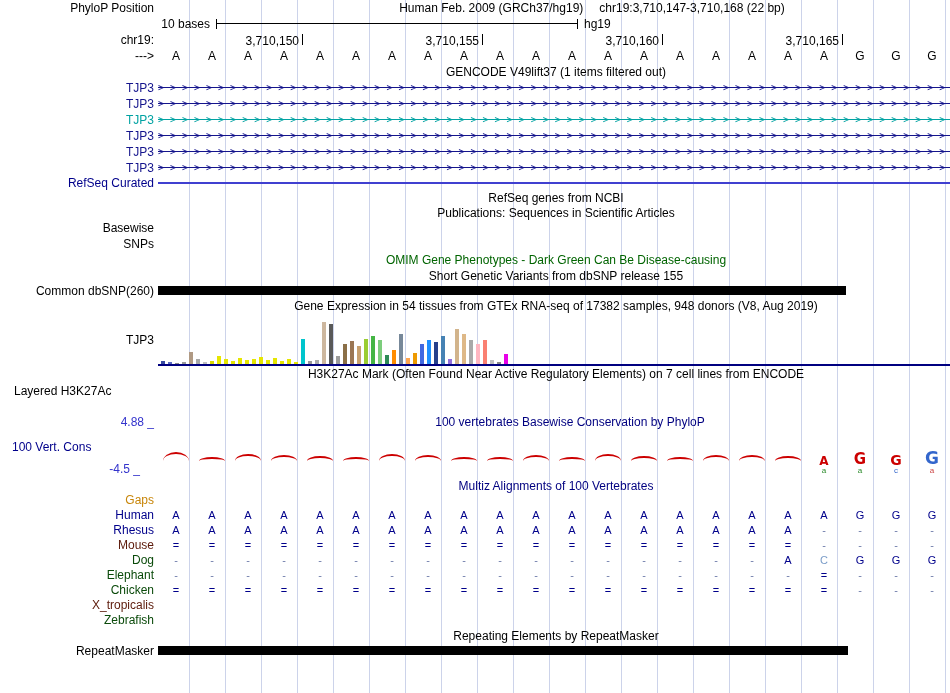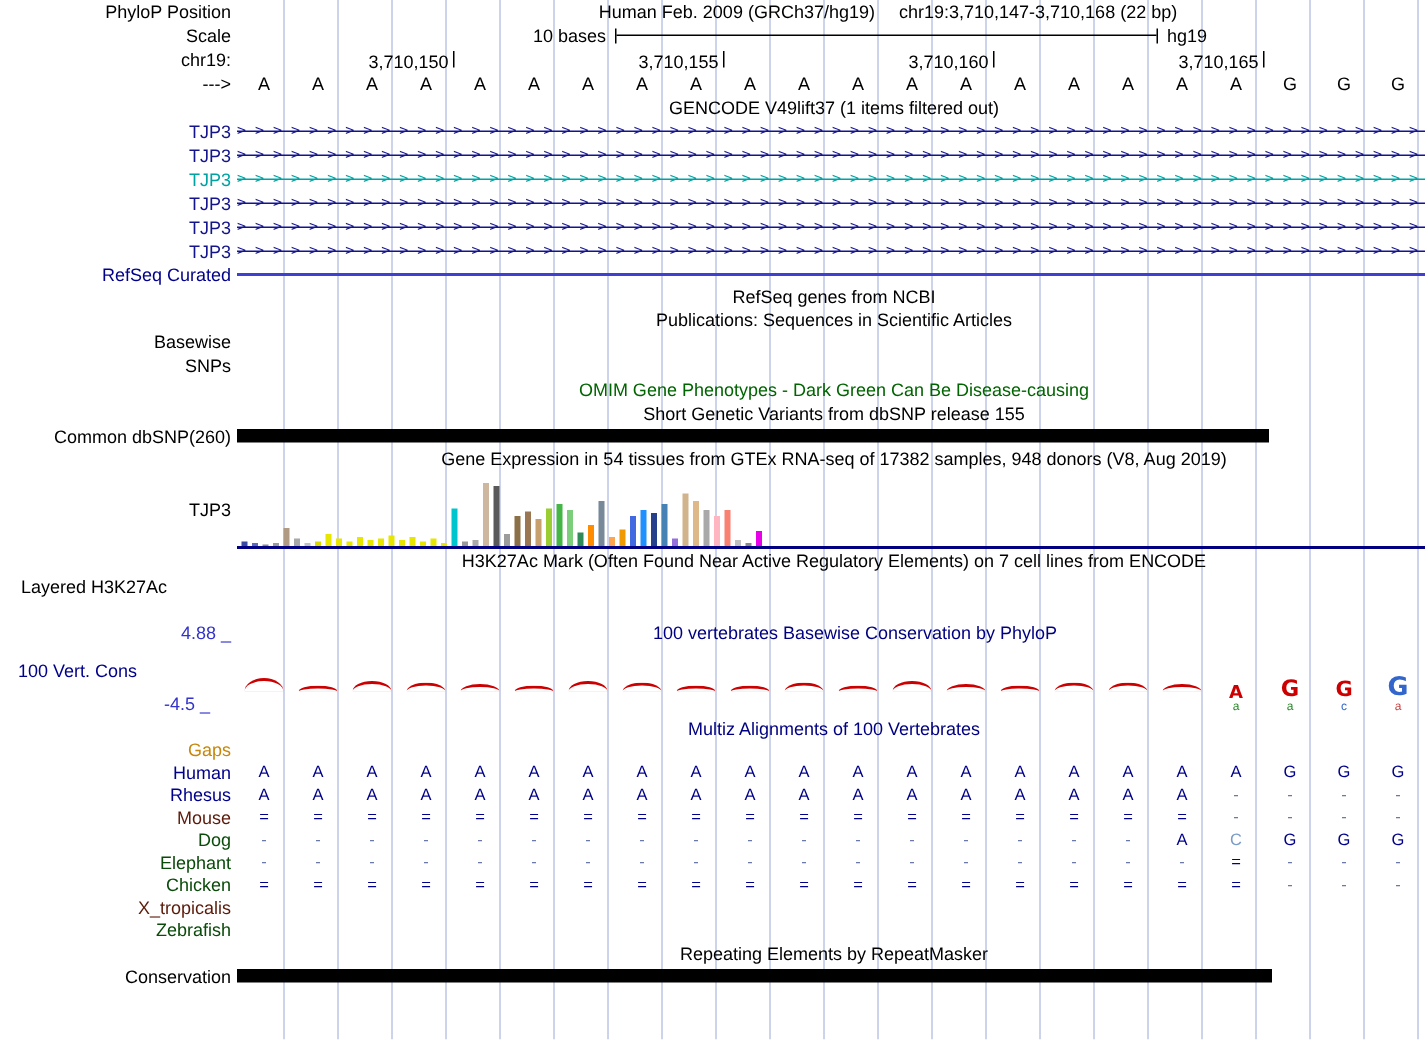--- a/index.html
+++ b/index.html
@@ -76,21 +76,20 @@
 
     <div class="row h16">
       <div class="lblcol pad38">PhyloP Position</div>
       <div class="trk titletrk">
         <span>Human Feb. 2009 (GRCh37/hg19)</span>
         <span>chr19:3,710,147-3,710,168 (22 bp)</span>
       </div>
     </div>
 
     <div class="row h16">
-      <div class="lblcol pad38">Scale</div>
       <div class="trk">
         <span class="scale-text">10 bases</span>
         <span class="scalebar">
             <span class="scaleline"></span>
           </span>
         <span class="genome-tag">hg19</span>
       </div>
     </div>
 
     <div class="row h16">
@@ -657,21 +656,21 @@
         </div>
       </div>
 
     <div class="row h16">
       <div class="lblcol"></div>
       <div class="trk">
           <div class="hdr">Repeating Elements by RepeatMasker</div>
         </div>
     </div>
     <div class="row h14">
-      <div class="lblcol">Conservation</div>
+      <div class="lblcol">RepeatMasker</div>
       <div class="trk">
           <div class="rm-bar" id="rm-bar" style="background: rgb(0, 0, 0);"></div>
         </div>
     </div>
 
     <div class="row h19">
         <div class="lblcol"></div>
         <div class="trk"></div>
       </div>
 

